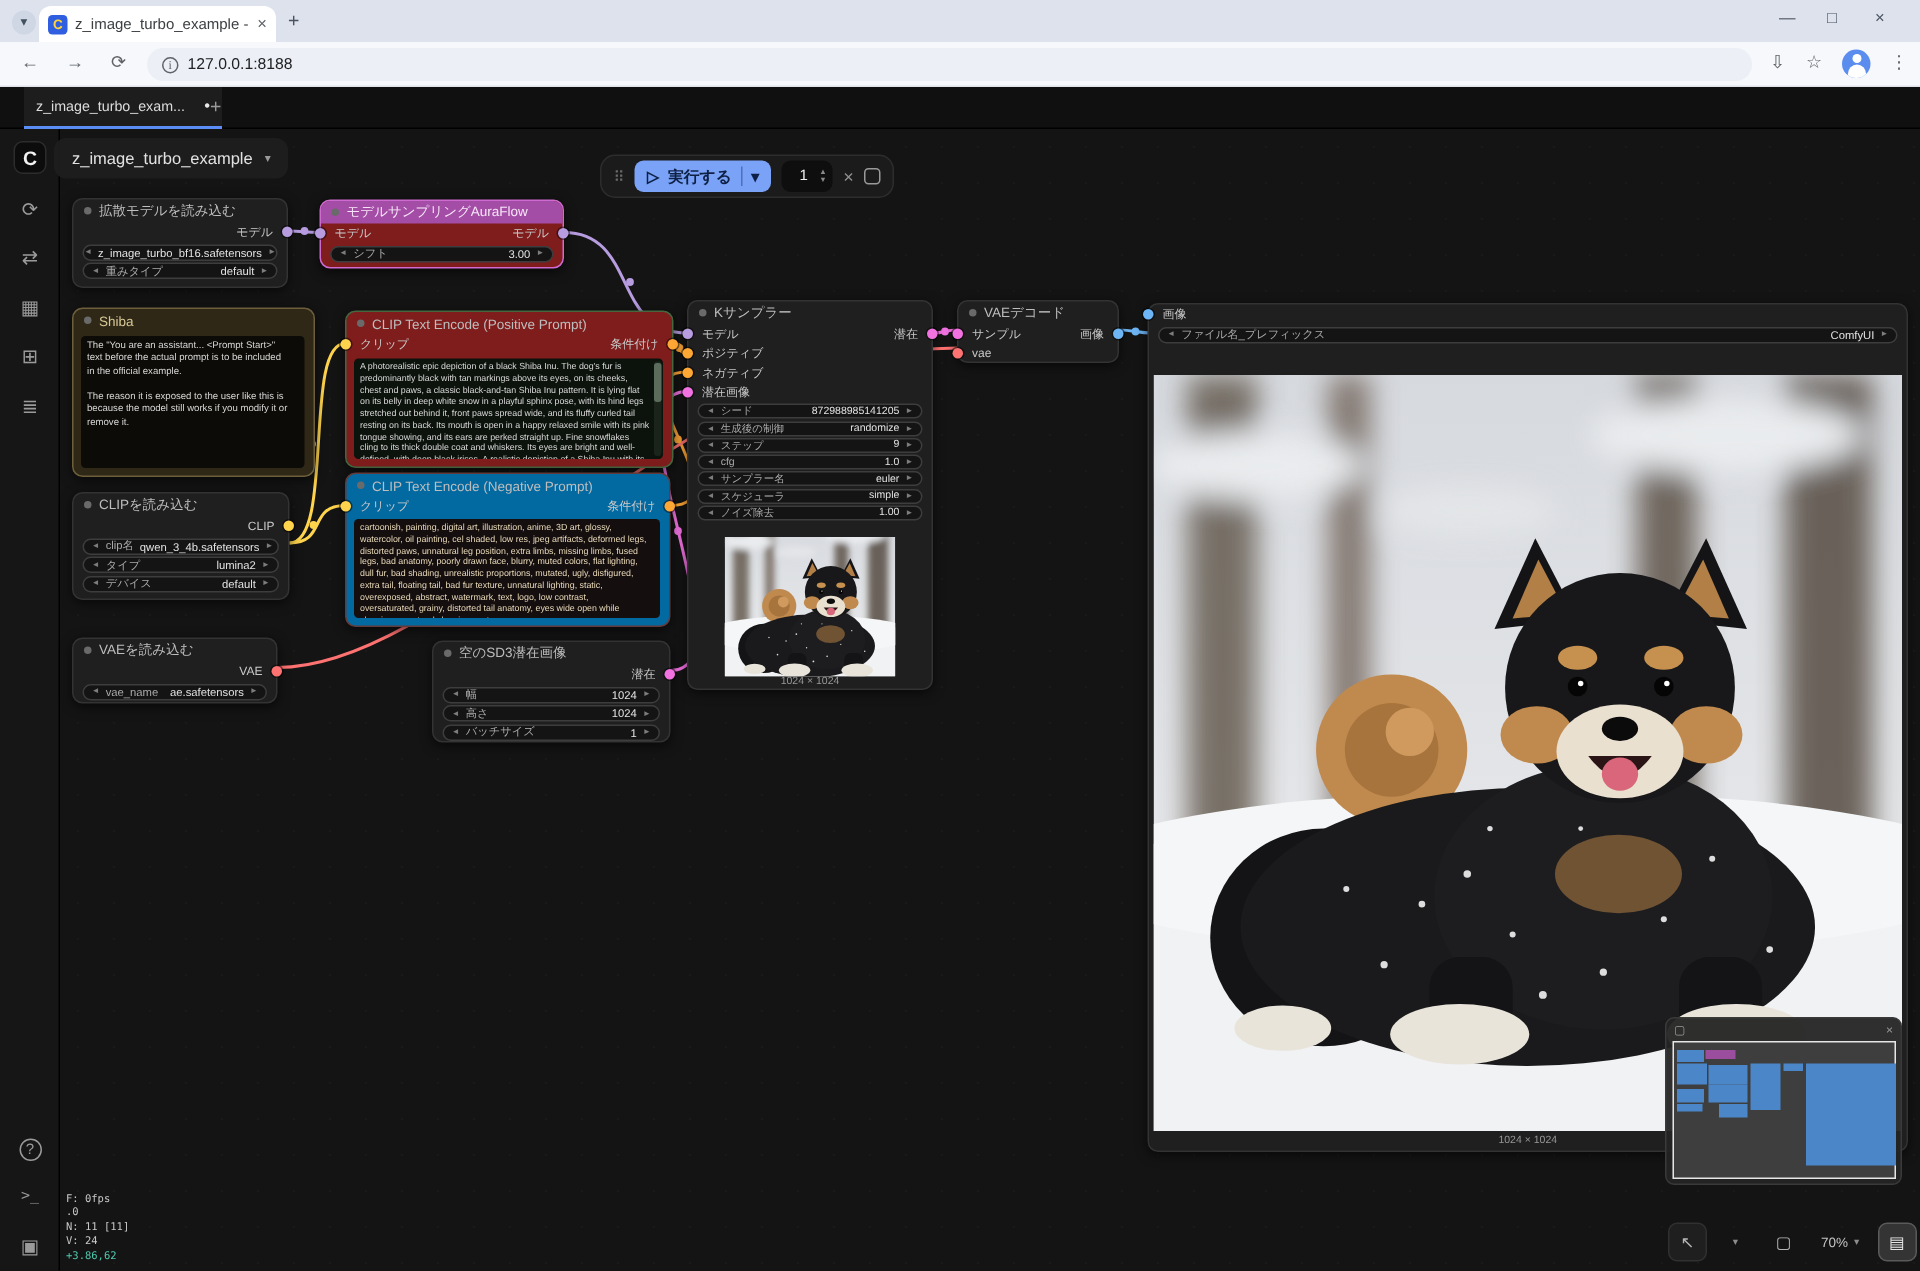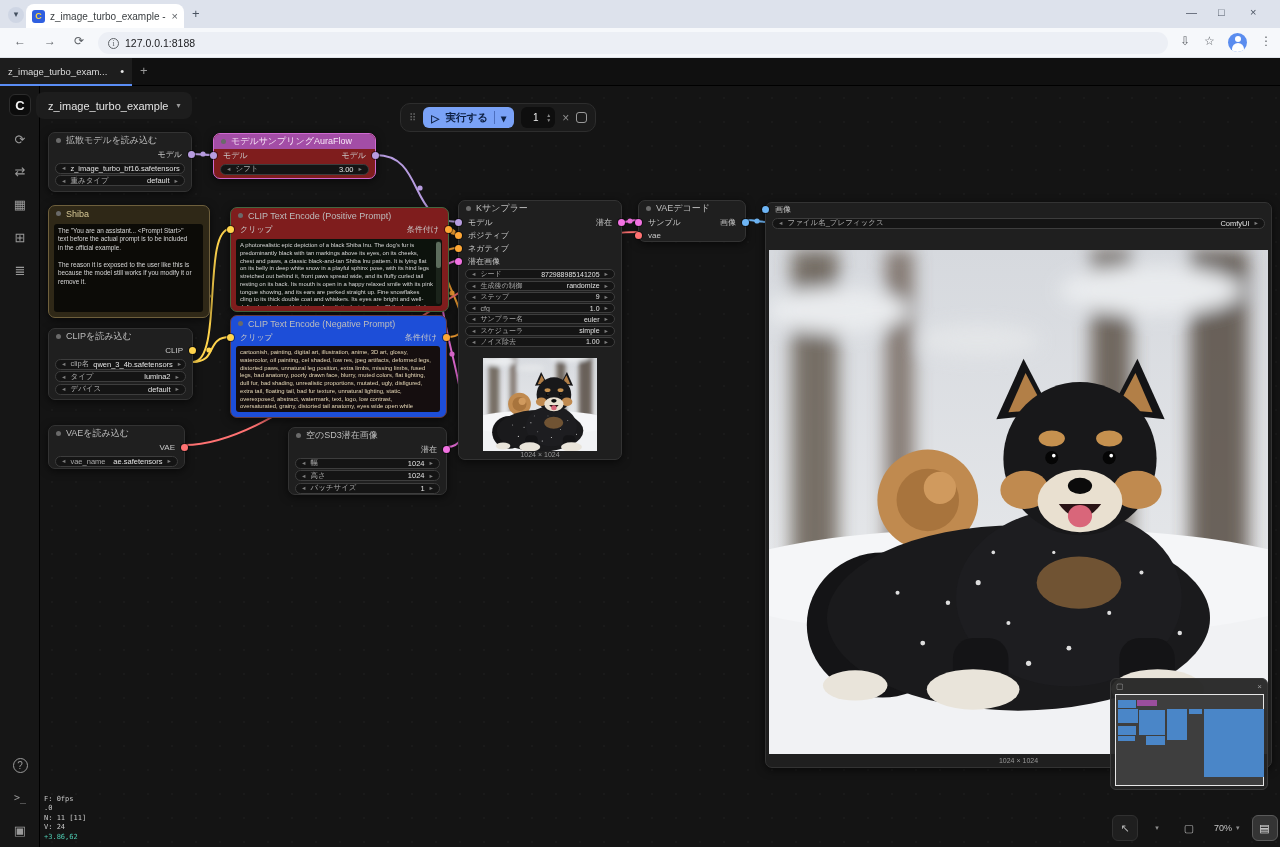--- a/index.html
+++ b/index.html
@@ -18,21 +18,21 @@
   .navic{position:absolute;top:6px;font-size:12px;color:#5f6368}
   .omnibox{position:absolute;left:98px;top:4px;width:1070px;height:22px;background:#eceff5;border-radius:11px;display:flex;align-items:center;padding:0 10px;gap:6px}
   .infoic{width:11px;height:11px;border-radius:50%;border:1px solid #5f6368;color:#5f6368;font-size:8px;text-align:center;line-height:10px;font-family:"Liberation Serif",serif}
   .url{font-size:10.5px;color:#202124}
   .avatar{position:absolute;left:1228px;top:5px;width:19px;height:19px;border-radius:50%;background:#5b8def;overflow:hidden}
   .avatar .hd{position:absolute;left:6.5px;top:3px;width:6px;height:6px;border-radius:50%;background:#fff}
   .avatar .bd{position:absolute;left:3.5px;top:10px;width:12px;height:9px;border-radius:6px 6px 0 0;background:#fff}
 
   
   .wtabbar{position:absolute;left:0;top:58px;width:1280px;height:28px;background:#101010;border-bottom:1px solid #000}
-  .wtab{position:absolute;left:0;top:0;height:28px;width:132px;background:#1d1d1d;border-bottom:2px solid #5a8df5;display:flex;align-items:center;padding:0 8px;gap:6px}
+  .wtab{position:absolute;left:16px;top:0;height:28px;width:132px;background:#1d1d1d;border-bottom:2px solid #5a8df5;display:flex;align-items:center;padding:0 8px;gap:6px}
   .wtab .t{font-size:9.5px;color:#dcdcdc;white-space:nowrap;overflow:hidden;flex:1}
   .wtab .d{font-size:11px;color:#e8e8e8}
   .wplus{position:absolute;left:140px;top:5px;font-size:13px;color:#9a9a9a}
 
   .rail{position:absolute;left:0;top:86px;width:40px;height:761px;background:#161616;border-right:1px solid #000}
   .logo{position:absolute;left:9px;top:8px;width:22px;height:22px;background:#0c0c0c;border:1px solid #2c2c2c;border-radius:6px;color:#f2f2f2;font-weight:bold;font-size:13px;text-align:center;line-height:21px}
   .ric{position:absolute;left:0;width:40px;text-align:center;font-size:13px;color:#9a9a9a}
   .ric.circ span{display:inline-block;width:15px;height:15px;border:1px solid #9a9a9a;border-radius:50%;font-size:10px;line-height:14px}
   .ric.mono{font-family:"DejaVu Sans Mono",monospace;font-size:10px}
 
@@ -57,25 +57,25 @@
   .ntitle{display:flex;align-items:center;gap:5px;height:15px;padding:0 7px;font-size:9px;color:#bdbdbd;white-space:nowrap;overflow:hidden}
   .ndot{width:5px;height:5px;border-radius:50%;background:#6a6a6a;flex:0 0 auto}
   .slotrow{position:relative;height:13px;display:flex;align-items:center;padding:0 9px;font-size:8px;color:#c9c9c9}
   .slotrow .r{margin-left:auto}
   .dot{position:absolute;width:7px;height:7px;border-radius:50%;top:3px;box-shadow:0 0 0 1px #0007}
   .dot.in{left:-4px}.dot.out{right:-4px}
   .c-model{background:#b79ce0}.c-clip{background:#ffd44d}.c-cond{background:#ffa735}
   .c-lat{background:#f272e2}.c-vae{background:#ff7272}.c-img{background:#6eb5f5}
   .widget{height:11px;margin:1.5px 6px;background:#141414;border:1px solid #3d3d3d;border-radius:6px;display:flex;align-items:center;padding:0 5px;font-size:7.5px;color:#ababab;gap:4px;overflow:hidden;white-space:nowrap}
   .widget .wv{margin-left:auto;color:#e2e2e2}
-  .widget.vc{}
+  .widget.vc{justify-content:center}
   .widget.vc .wv{margin-left:0}
   .widget .arr{font-size:5.5px;color:#7d7d7d}
   .green{background:#7f1d1d;border-color:#45663f}
-  .maroon{background:#1d4ed8;border-color:#643b3b}
+  .maroon{background:#0369a1;border-color:#643b3b}
   .notey{background:#2f2817;border-color:#6e5f3c}
   .notey .ntitle{color:#d6c795}
   .purple{background:#7f1d1d;border-color:#cf6ad1}
   .purple .ntitle{background:#a34da6;border-radius:6px 6px 0 0;color:#f7e5f7}
   .ptext{position:absolute;left:5px;right:6px;top:30px;bottom:5px;border-radius:3px;padding:3px 9px 3px 4px;font-size:5.9px;line-height:1.32;color:#d8d8d8;white-space:pre-wrap;overflow:hidden}
   .green .ptext{background:#0c120c;top:31px}
   .maroon .ptext{background:#150e0f;color:#e7d9b8}
   .notey .ptext{background:#0c0b07;font-size:6.4px;color:#d6d6d6;top:18px}
   .sbar{position:absolute;right:7px;top:33px;bottom:7px;width:5px;background:#1b241b;border-radius:2px}
   .sthumb{position:absolute;top:1px;height:42%;width:5px;background:#5c6c5c;border-radius:2px}

